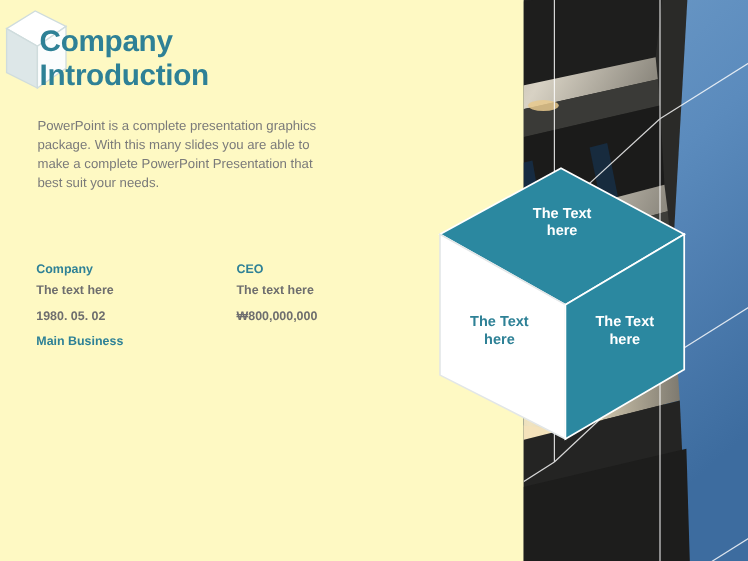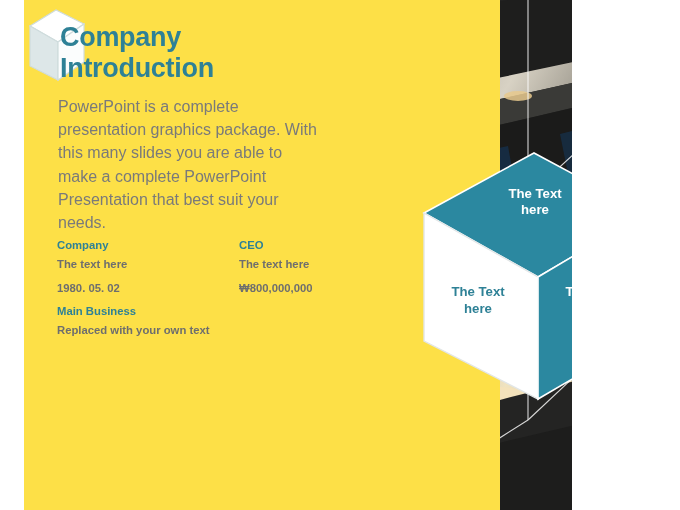--- a/index.html
+++ b/index.html
@@ -5,25 +5,24 @@
   html, body {
     margin: 0;
     padding: 0;
     background: #ffffff;
   }
   body {
     font-family: "Liberation Sans", sans-serif;
   }
   #slide {
     position: relative;
-    width: 548px;
+    width: 680px;
     height: 510px;
     overflow: hidden;
-    background: #fde047;
-    margin-left: 24px;
+    background: #fef9c3;
   }
 
   
   .photo-panel {
     position: absolute;
     left: 476px;
     top: 0;
     width: 204px;
     height: 510px;
     overflow: hidden;
@@ -52,23 +51,23 @@
     color: #2e8196;
     line-height: 1.15;
     letter-spacing: -0.3px;
     white-space: nowrap;
   }
 
   
   .body-text {
     position: absolute;
     left: 34px;
-    top: 95px;
+    top: 106px;
     width: 262px;
-    font-size: 16px;
+    font-size: 12px;
     line-height: 1.45;
     color: #7a7a7a;
   }
 
   
   .info-grid {
     position: absolute;
     left: 33px;
     top: 240px;
     width: 300px;
@@ -217,21 +216,20 @@
 
   <div class="body-text">PowerPoint is a complete presentation graphics package. With this many slides you are able to make a complete PowerPoint Presentation that best suit your needs.</div>
 
   <div class="info-grid">
 
     <div class="info-col left">
       <div class="info-label">Company</div>
       <div class="info-value">The text here</div>
       <div class="info-value">1980. 05. 02</div>
       <div class="info-label">Main Business</div>
-      <div class="info-value last">Replaced with your own text</div>
     </div>
 
     <div class="info-col right">
       <div class="info-label">CEO</div>
       <div class="info-value">The text here</div>
       <div class="info-value last">₩800,000,000</div>
     </div>
 
   </div>
 

